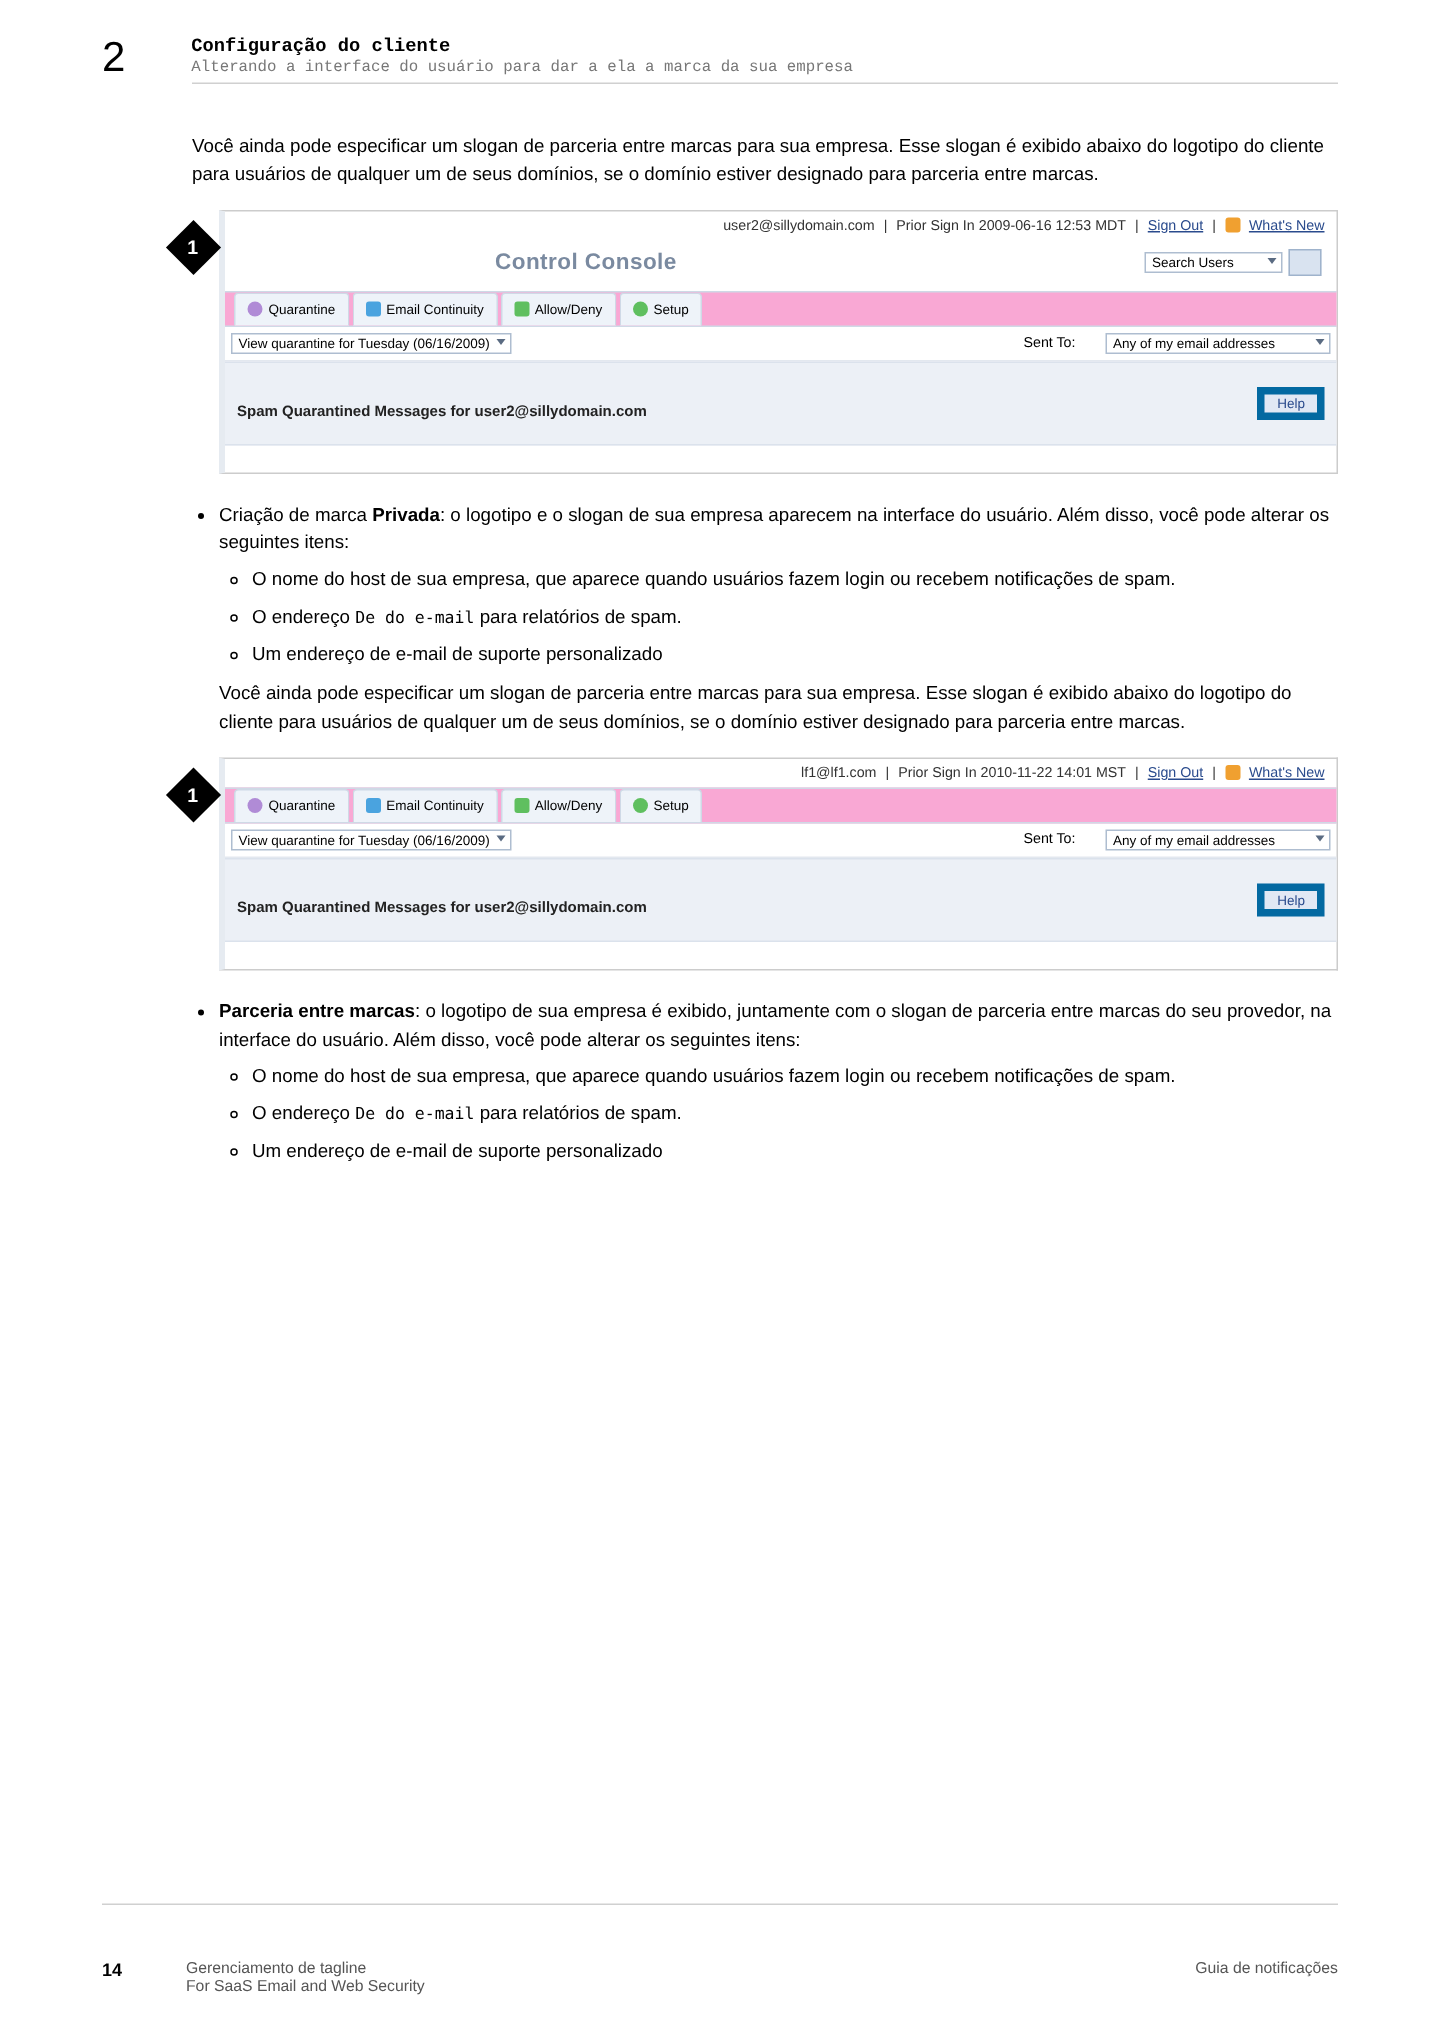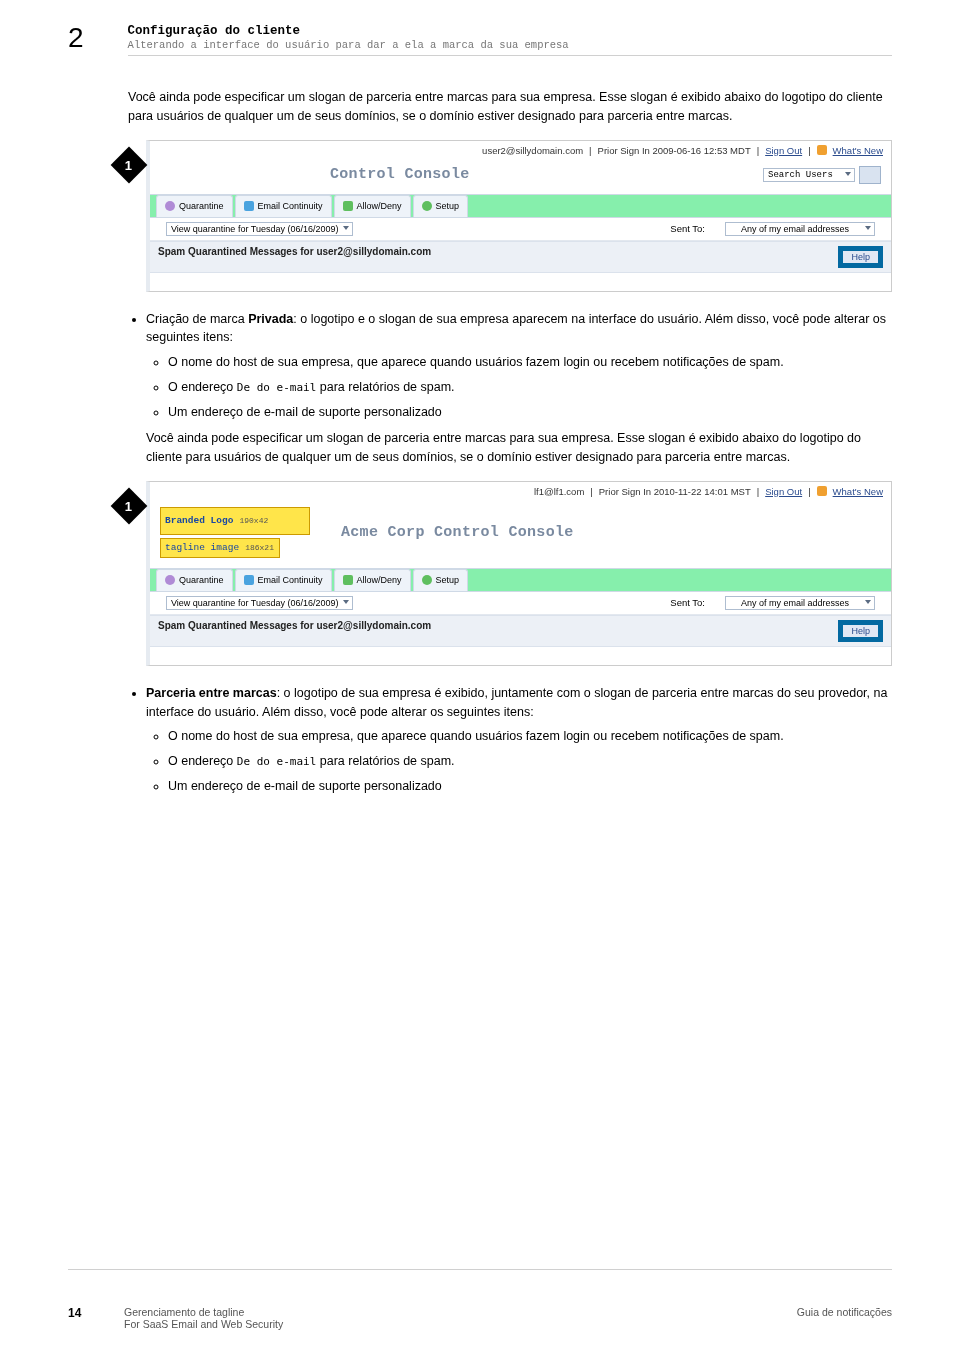--- a/index.html
+++ b/index.html
@@ -91,23 +91,22 @@
     background: #fff;
     font-size: 9.5px;
   }
   .topstrip {
     display:flex; justify-content:flex-end; gap:6px;
     padding: 4px 8px;
     color:#333;
   }
   .topstrip a { color:#2a4b8d; text-decoration:underline; cursor:pointer; }
   .headerbar {
-    display:flex; align-items:center; gap:31px;
+    display:flex; align-items:flex-start; gap:9px;
     padding: 6px 10px 10px 10px;
-    font-family: Liberation Mono, monospace;
   }
   .brandbox {
     display:flex; flex-direction:column; gap:3px;
   }
   .brandbox .logo, .brandbox .tag {
     background: var(--yellow);
     border:1px solid var(--yellow-border);
     display:flex; align-items:center; padding:2px 4px; gap:6px;
     color:#1948a3; font-weight:700;
   }
@@ -124,21 +123,21 @@
     font-size:9px; position:relative; min-width:70px;
   }
   .caret { position:absolute; right:3px; top:3px; width:0;height:0;
     border-left:3px solid transparent; border-right:3px solid transparent;
     border-top:4px solid #5a6b82; }
   .go-btn {
     width:20px; height:16px; border:1px solid #9fb3cc; background:#d9e3f0;
   }
   .tabs {
     display:flex; align-items:flex-end; gap:2px;
-    padding: 0 6px; background:#86efac;
+    padding: 0 6px; background:#f9a8d4;
     border-top:1px solid var(--tab-border);
     border-bottom:1px solid var(--tab-border);
     height:22px;
   }
   .tab {
     display:flex; align-items:center; gap:4px;
     background: var(--tab-bg);
     border:1px solid var(--tab-border);
     border-bottom:none;
     padding:2px 8px;
@@ -147,31 +146,30 @@
     border-radius: 3px 3px 0 0;
   }
   .ico { width:10px; height:10px; display:inline-block; }
   .ico.q { background:#b08bd6; border-radius:50%; }
   .ico.e { background:#4aa3df; border-radius:2px; }
   .ico.a { background:#5fbf5f; border-radius:2px; }
   .ico.s { background:#5fbf5f; border-radius:50%; }
   .ico.wn{ background:#f0a030; border-radius:2px; }
   .subbar {
     display:flex; align-items:center;
-    padding: 4px 16px;
+    padding: 4px 4px;
     border-bottom:1px solid #e3e8ef;
-    text-align:center;
   }
   .subbar .dd { border:1px solid #aebdd0; background:#fff; padding:1px 14px 1px 4px;
     font-size:9px; position:relative; min-width:140px; }
   .subbar .right { margin-left:auto; display:flex; align-items:center; gap:20px; }
   .spamrow {
-    display:flex; align-items:flex-start;
+    display:flex; align-items:flex-end;
     background: #ecf0f6;
-    padding:4px 8px;
+    padding:16px 8px;
     border-top:1px solid #dbe2ec;
     border-bottom:1px solid #dbe2ec;
   }
   .spamrow .title { font-weight:700; font-size:10px; color:#222; }
   .help-btn {
     margin-left:auto; background:var(--help-bg);
     border:5px solid #0369a1; font-size:9px;
     padding:1px 8px; color:#2a4b8d;
   }
   .pad { height:18px; }
@@ -285,33 +283,20 @@
         <div class="window">
           <div class="topstrip">
             <span>lf1@lf1.com</span>
             <span>|</span>
             <span>Prior Sign In 2010-11-22 14:01 MST</span>
             <span>|</span>
             <a>Sign Out</a>
             <span>|</span>
             <span class="ico wn"></span>
             <a>What's New</a>
-          </div>
-          <div class="headerbar">
-            <div class="brandbox">
-              <div class="logo">
-                  <span>Branded Logo</span> 
-                  <small>190x42</small>
-                </div>
-              <div class="tag">
-                  <span>tagline image</span> 
-                  <small>186x21</small>
-                </div>
-            </div>
-            <div class="console-title">Acme Corp Control Console</div>
           </div>
           <div class="tabs">
             <div class="tab">
                 <span class="ico q"></span>
                 <span>Quarantine</span>
               </div>
             <div class="tab">
                 <span class="ico e"></span>
                 <span>Email Continuity</span>
               </div>

